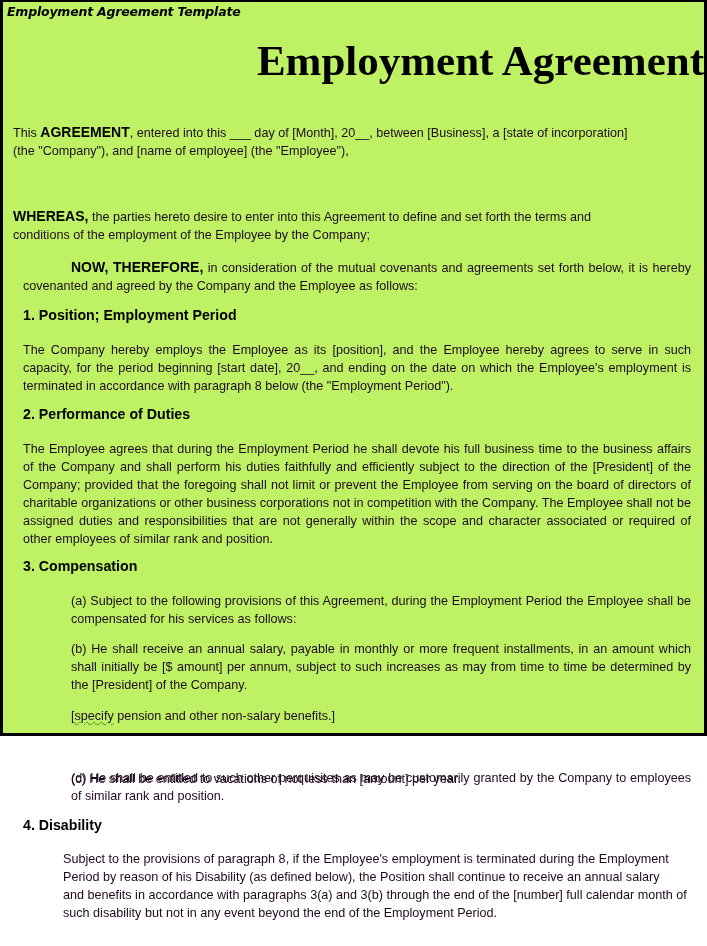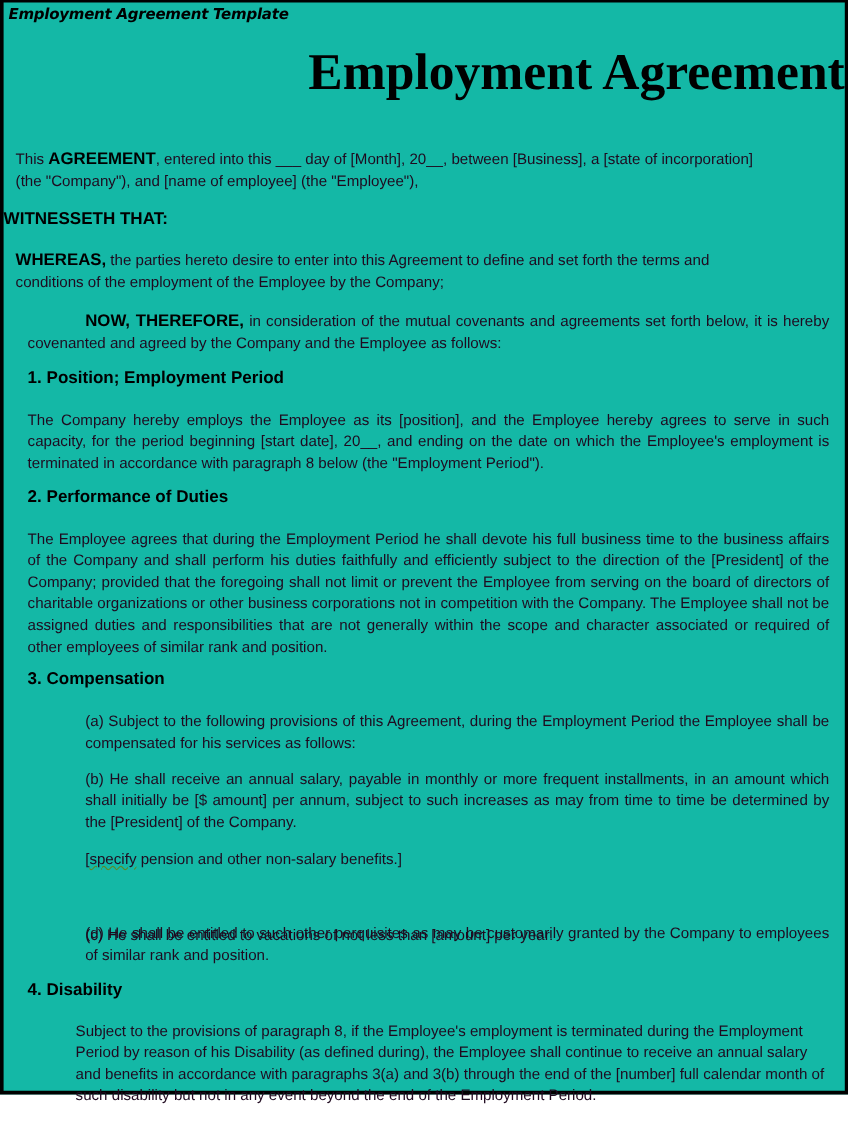--- a/index.html
+++ b/index.html
@@ -1,23 +1,23 @@
 <!DOCTYPE html>
 <html><head>
 <meta charset="utf-8">
 <style>
   html, body { margin: 0; padding: 0; }
   body {
     width: 707px; height: 946px; background: #ffffff; overflow: hidden;
     position: relative;
   }
   .frame {
-    position: absolute; left: 0; top: 0; width: 707px; height: 912px;
+    position: absolute; left: 0; top: 0; width: 707px; height: 736px;
     box-sizing: border-box; border: 3px solid #000; border-top-width: 2px;
-    background: #14b8a6;
+    background: #bef264;
   }
   .doc-label {
     position: absolute; left: 4px; top: 2px;
     font-family: "DejaVu Sans", sans-serif; font-style: italic; font-weight: bold;
     font-size: 12.5px; color: #000; letter-spacing: -0.2px;
   }
   .title {
     position: absolute; left: 0; right: 0; top: 34px; text-align: right;
     font-family: "Liberation Serif", serif; font-weight: bold;
     font-size: 43px; color: #000; letter-spacing: 0px;
@@ -44,21 +44,20 @@
 
   <div class="doc-label">Employment Agreement Template</div>
 
   <div class="title">Employment Agreement</div>
 
   <div class="abs txt center" style="left:10px; right:10px; top:121px;">
     <div><span>This </span><span class="b big">AGREEMENT</span><span>, entered into this ___ day of [Month], 20__, between [Business], a [state of incorporation]</span></div>
     <div>(the "Company"), and [name of employee] (the "Employee"),</div>
   </div>
 
-  <div class="abs heading center" style="left:0; right:0; top:173px;">WITNESSETH THAT:</div>
 
   <div class="abs txt center" style="left:10px; right:10px; top:205px;">
     <div><span class="b big">WHEREAS,</span><span> the parties hereto desire to enter into this Agreement to define and set forth the terms and</span></div>
     <div>conditions of the employment of the Employee by the Company;</div>
   </div>
 
   <div class="abs txt justify" style="left:20px; width:668px; top:256px; text-indent:48px;"><span class="b big">NOW, THEREFORE,</span><span> in consideration of the mutual covenants and agreements set forth below, it is hereby covenanted and agreed by the Company and the Employee as follows:</span></div>
 
   <div class="abs heading" style="left:20px; top:305px;">1. Position; Employment Period</div>
   <div class="abs txt justify" style="left:20px; width:668px; top:339px;">The Company hereby employs the Employee as its [position], and the Employee hereby agrees to serve in such capacity, for the period beginning [start date], 20__, and ending on the date on which the Employee's employment is terminated in accordance with paragraph 8 below (the "Employment Period").</div>
@@ -69,18 +68,18 @@
   <div class="abs heading" style="left:20px; top:556px;">3. Compensation</div>
   <div class="abs txt justify" style="left:68px; width:620px; top:590px;">(a) Subject to the following provisions of this Agreement, during the Employment Period the Employee shall be compensated for his services as follows:</div>
   <div class="abs txt justify" style="left:68px; width:620px; top:638px;">(b) He shall receive an annual salary, payable in monthly or more frequent installments, in an amount which shall initially be [$ amount] per annum, subject to such increases as may from time to time be determined by the [President] of the Company.</div>
   <div class="abs txt" style="left:68px; top:705px;"><span>[</span><span class="squiggle">specify</span><span> pension and other non-salary benefits.]</span></div>
   <div class="abs txt" style="left:68px; top:768px;">(c) He shall be entitled to vacations of not less than [amount] per year.</div>
   <div class="abs txt justify" style="left:68px; width:620px; top:767px;">(d) He shall be entitled to such other perquisites as may be customarily granted by the Company to employees of similar rank and position.</div>
 
   <div class="abs heading" style="left:20px; top:815px;">4. Disability</div>
   <div class="abs txt" style="left:20px; top:848px;margin-left:40px;">
     <div>Subject to the provisions of paragraph 8, if the Employee's employment is terminated during the Employment</div>
-    <div>Period by reason of his Disability (as defined during), the Employee shall continue to receive an annual salary</div>
+    <div>Period by reason of his Disability (as defined below), the Position shall continue to receive an annual salary</div>
     <div>and benefits in accordance with paragraphs 3(a) and 3(b) through the end of the [number] full calendar month of</div>
     <div>such disability but not in any event beyond the end of the Employment Period.</div>
   </div>
 
 </div>
 
 </body></html>

